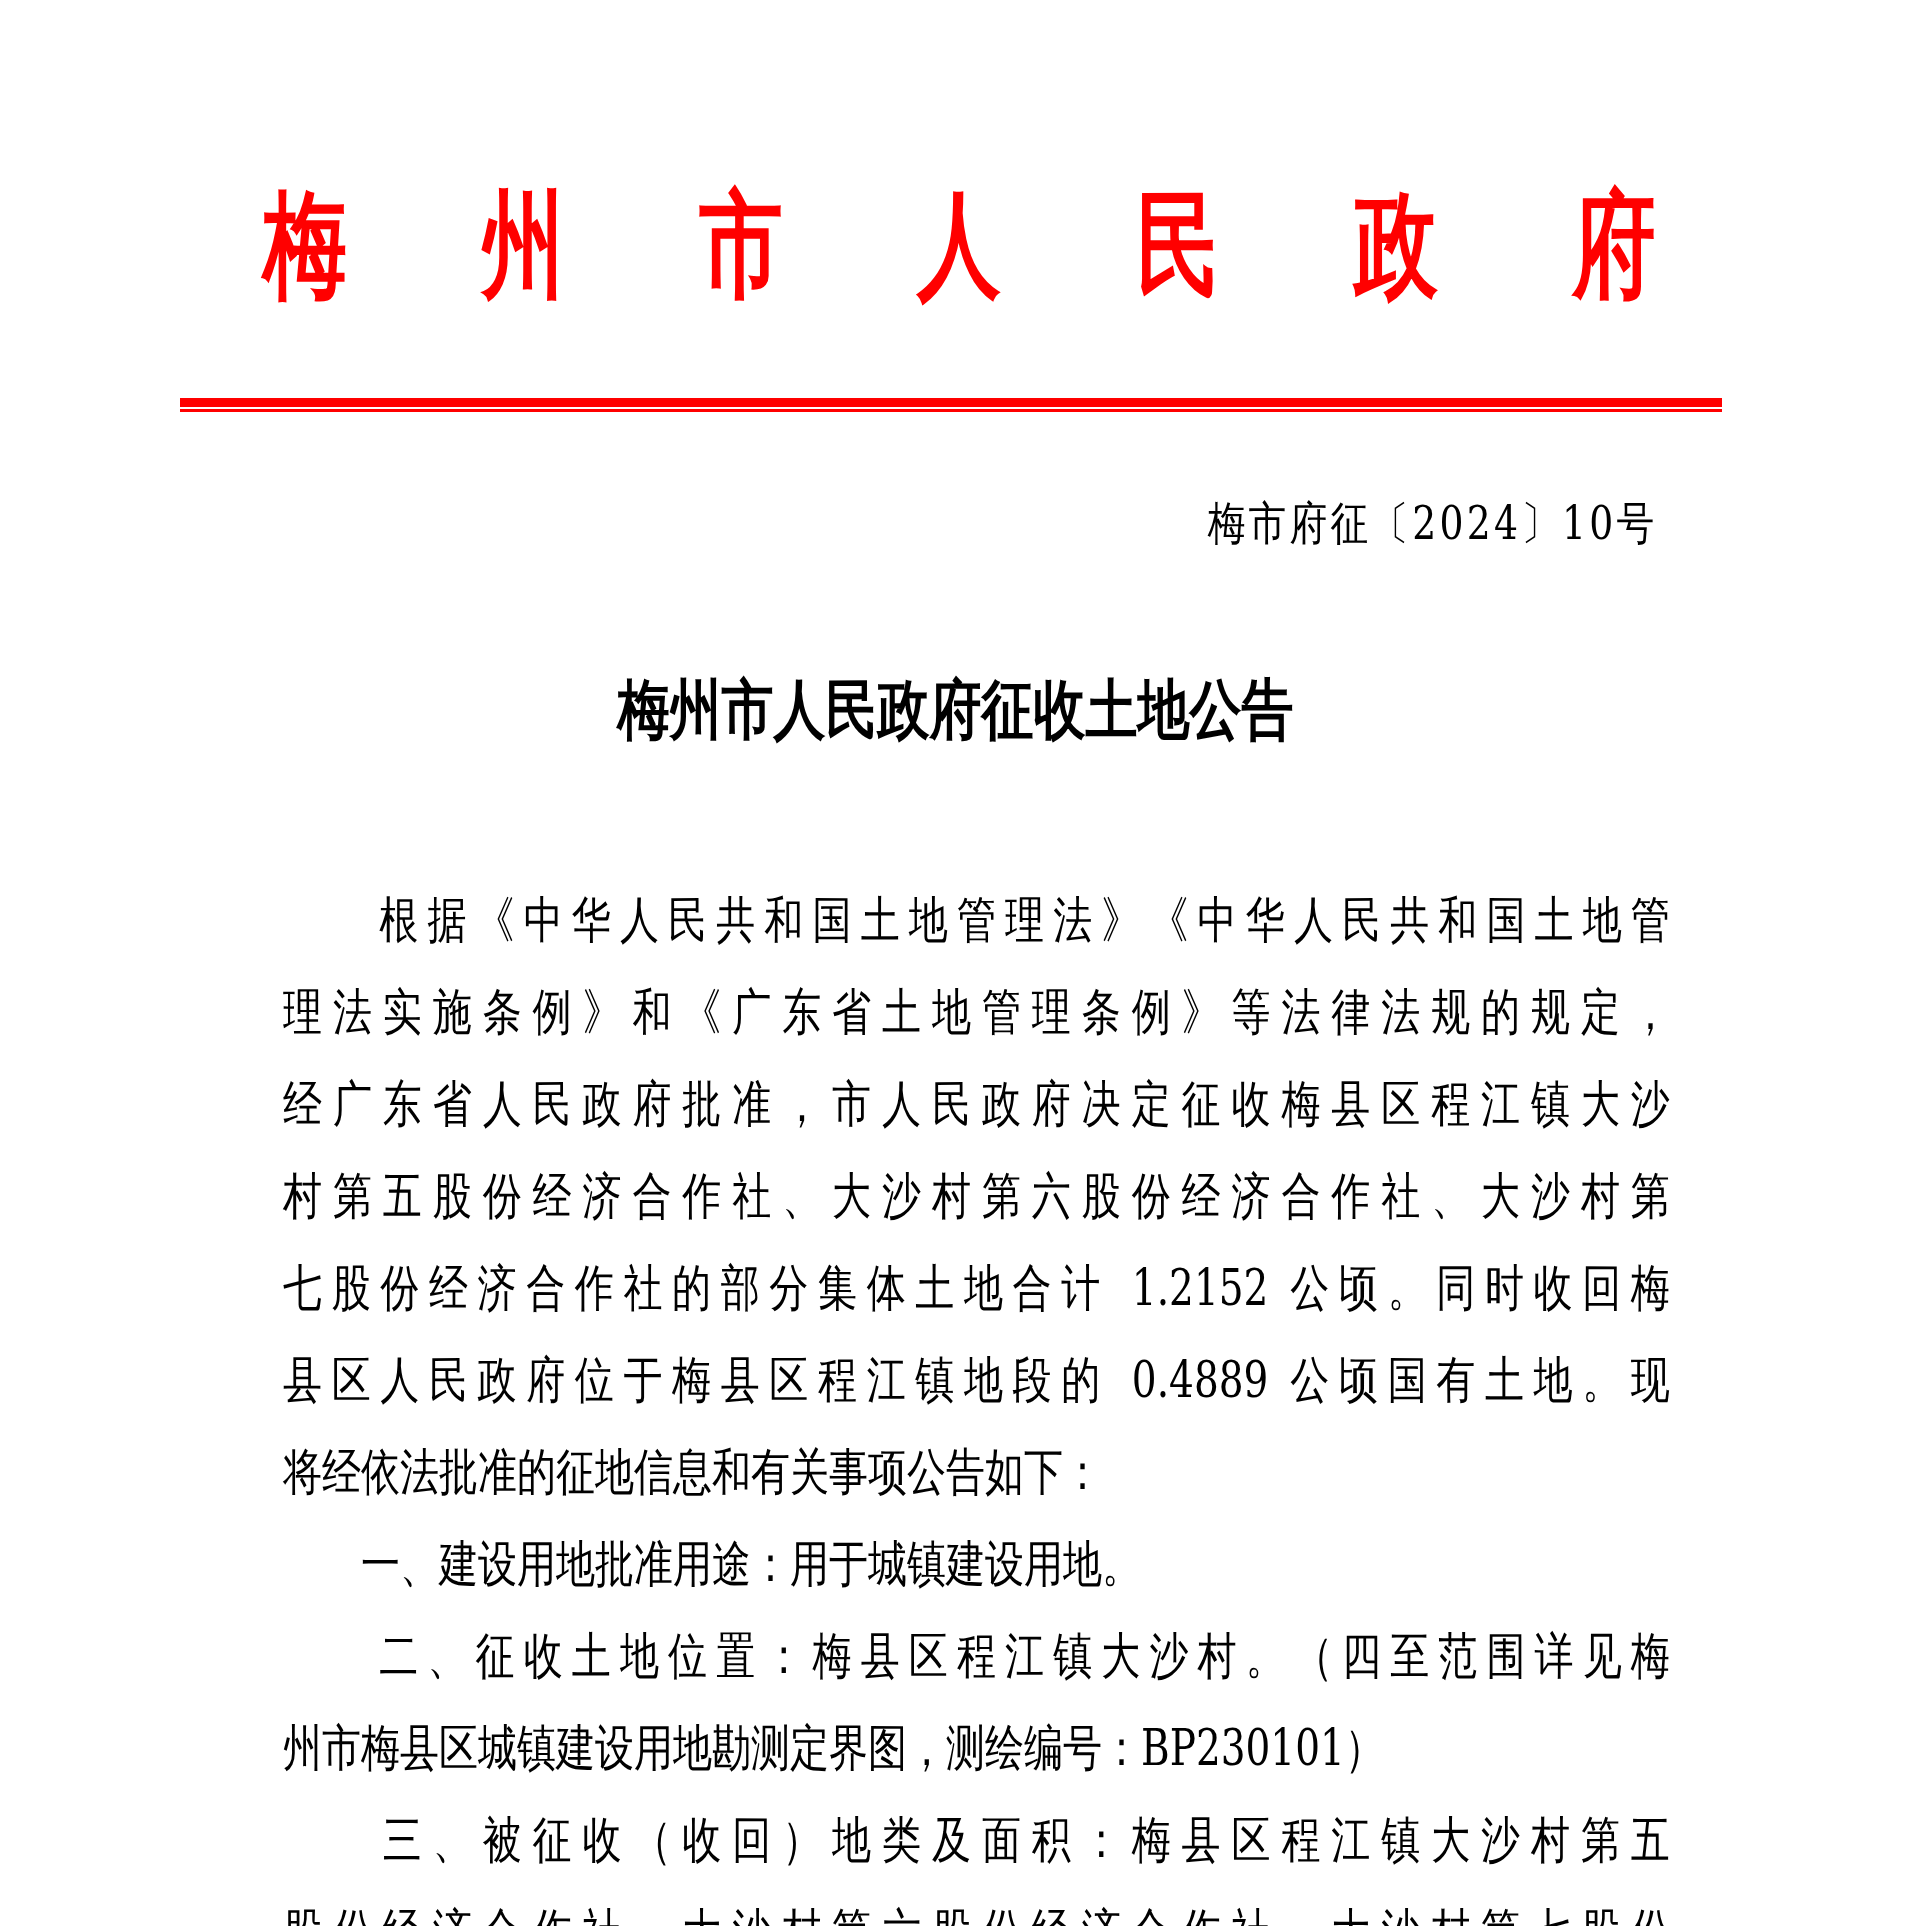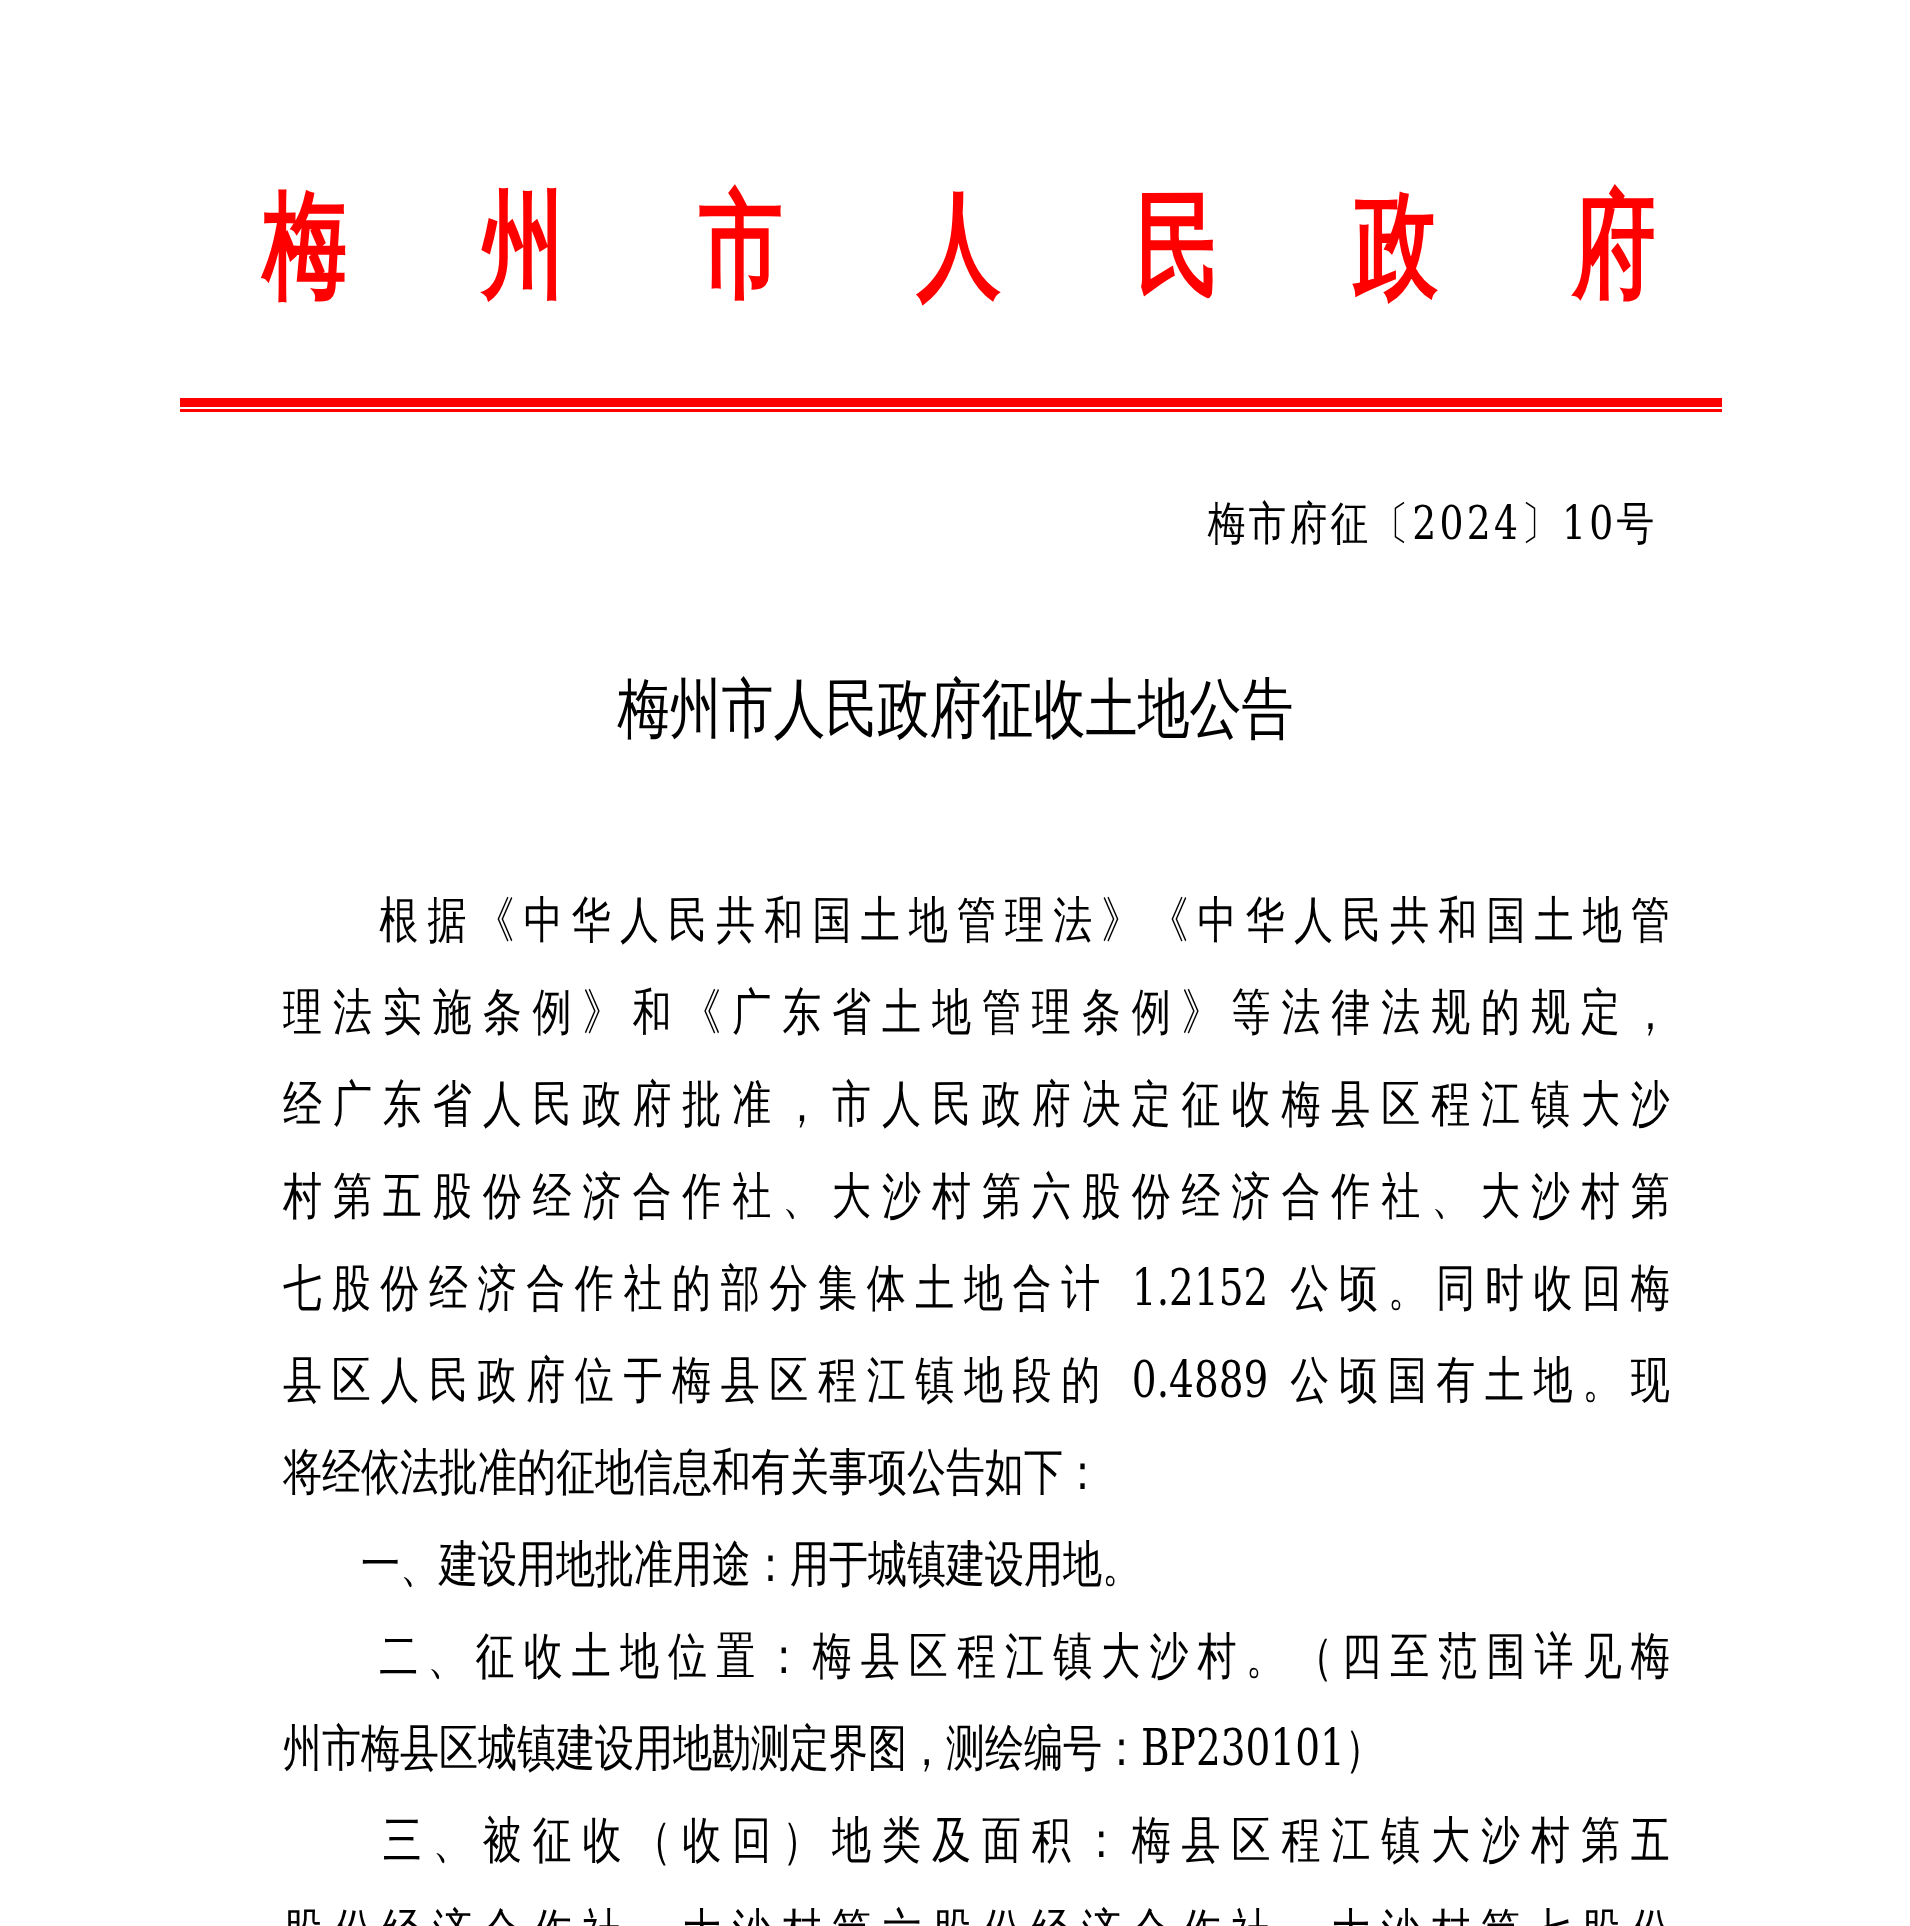--- a/index.html
+++ b/index.html
@@ -63,21 +63,21 @@
       transform-origin: right center;
     }
     .doc-title {
       position: absolute;
       left: 0;
       width: 1911px;
       top: 663px;
       text-align: center;
       font-size: 65px;
       line-height: 92px;
-      font-weight: normal;
+      font-weight: bold;
       white-space: nowrap;
     }
     .doc-title span {
       display: inline-block;
       transform: scaleX(0.8);
     }
     .body-text {
       position: absolute;
       left: 283px;
       top: 874px;

